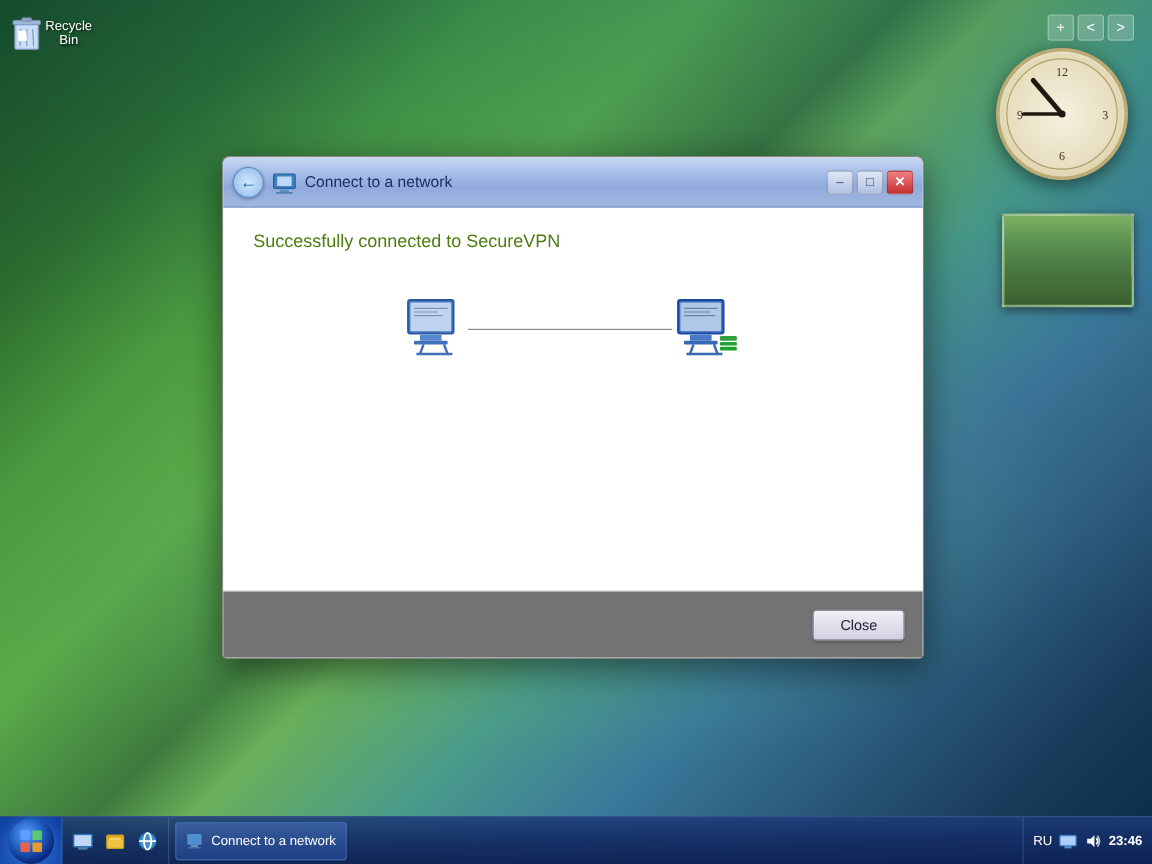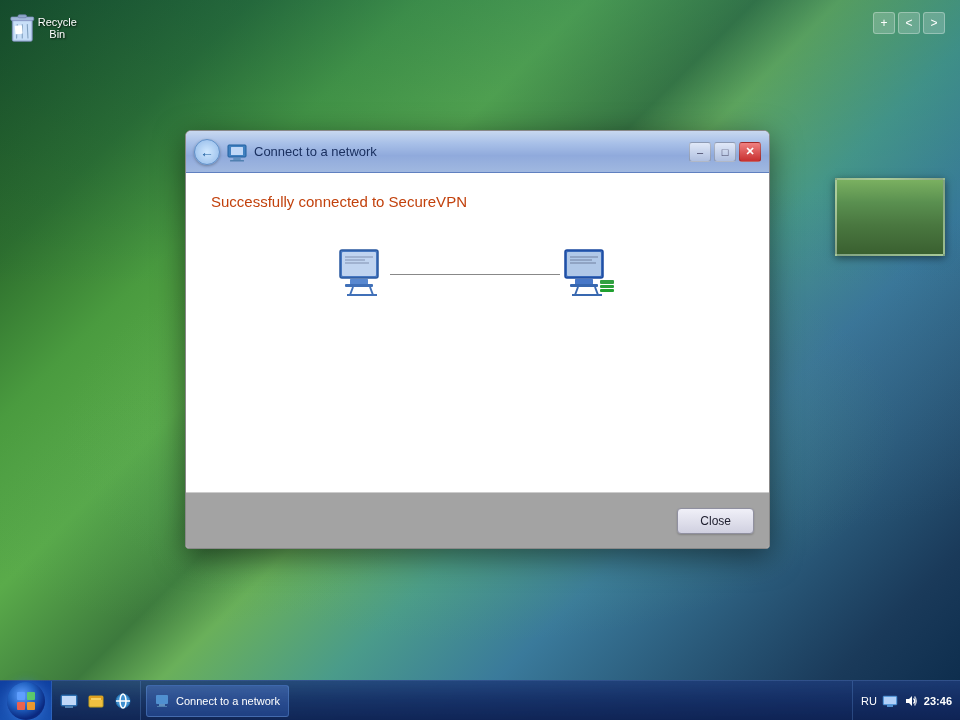--- a/index.html
+++ b/index.html
@@ -231,42 +231,42 @@
 
     
     .dialog-content {
       background: white;
       padding: 20px 25px 15px;
       min-height: 320px;
       border-bottom: 1px solid #ccc;
     }
 
     .dialog-success-text {
-      color: #c2410c;
+      color: #4d7c0f;
       font-size: 15px;
       margin-bottom: 25px;
     }
 
     .network-diagram {
       display: flex;
       align-items: center;
       justify-content: center;
       gap: 0;
       padding: 10px 0;
     }
 
     .network-line {
       width: 170px;
       height: 1px;
       background: #888;
     }
 
     
     .dialog-footer {
-      background: #a3a3a3;
+      background: #737373;
       padding: 10px 15px;
       display: flex;
       justify-content: flex-end;
       align-items: center;
       height: 55px;
     }
 
     .close-button {
       background: linear-gradient(180deg, #f0f0f8, #d0d0e0);
       border: 1px solid #9090a0;
@@ -418,20 +418,42 @@
     </svg>
     <span class="recycle-bin-label">Recycle Bin</span>
   </div>
 
   <div class="sidebar-buttons">
     <div class="sidebar-btn">+</div>
     <div class="sidebar-btn">&lt;</div>
     <div class="sidebar-btn">&gt;</div>
   </div>
 
+  <div class="clock-widget">
+    <div class="clock-face">
+      <svg width="100" height="100" viewBox="0 0 100 100">
+
+        <circle cx="50" cy="50" r="46" fill="none" stroke="#b0a070" stroke-width="1"></circle>
+
+        <text x="50" y="18" text-anchor="middle" font-size="10" fill="#403020" font-family="serif">12</text>
+
+        <text x="86" y="54" text-anchor="middle" font-size="10" fill="#403020" font-family="serif">3</text>
+
+        <text x="50" y="88" text-anchor="middle" font-size="10" fill="#403020" font-family="serif">6</text>
+
+        <text x="15" y="54" text-anchor="middle" font-size="10" fill="#403020" font-family="serif">9</text>
+
+        <line x1="50" y1="50" x2="26" y2="22" stroke="#201810" stroke-width="4" stroke-linecap="round"></line>
+
+        <line x1="50" y1="50" x2="18" y2="50" stroke="#201810" stroke-width="3" stroke-linecap="round"></line>
+
+        <circle cx="50" cy="50" r="3" fill="#201810"></circle>
+      </svg>
+    </div>
+  </div>
 
   <div class="photo-widget">
     <svg width="110" height="78" viewBox="0 0 110 78">
       <defs>
         <linearGradient id="sky" x1="0" y1="0" x2="0" y2="1">
           <stop offset="0%" stop-color="#90b8d8"></stop>
           <stop offset="40%" stop-color="#b0d0e8"></stop>
           <stop offset="100%" stop-color="#c8e0f0"></stop>
         </linearGradient>
         <linearGradient id="grass" x1="0" y1="0" x2="0" y2="1">

